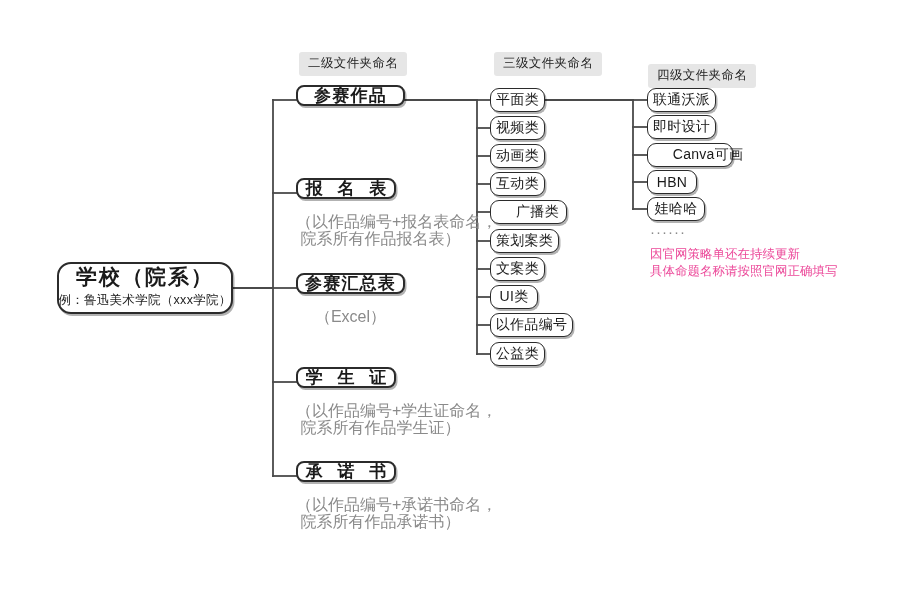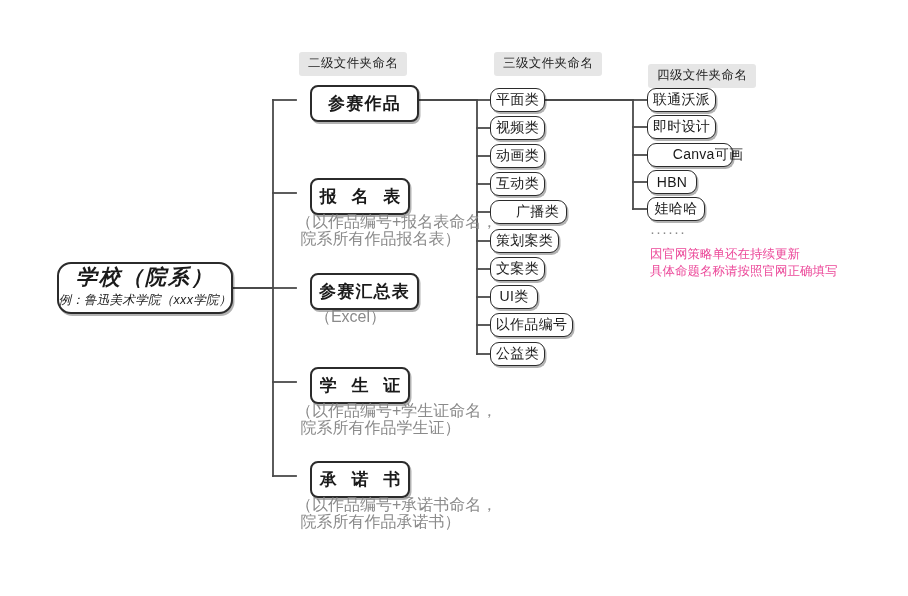--- a/index.html
+++ b/index.html
@@ -53,41 +53,39 @@
     white-space: nowrap;
     box-shadow: 1.5px 2px 0 rgba(0,0,0,0.30);
   }
 
   
   .node.root {
     border-radius: 14px;
     flex-direction: column;
     justify-content: center;
     padding: 4px 10px 6px 10px;
-    font-style: italic;
   }
   .root-title {
     font-size: 21px;
     font-weight: bold;
     letter-spacing: 2px;
     line-height: 1.15;
   }
   .root-sub {
     font-size: 12.5px;
     font-weight: normal;
     letter-spacing: 0.3px;
     margin-top: 3px;
     color: #222;
   }
 
   
   .node.lv2 {
-    height: 37px;
+    height: 21px;
     border-radius: 8px;
-    margin-left: 14px;
   }
   .lv2-label {
     font-size: 17px;
     font-weight: bold;
     letter-spacing: 1.2px;
   }
   .lv2-label.spaced {
     letter-spacing: 5px;
     text-indent: 5px;
   }

